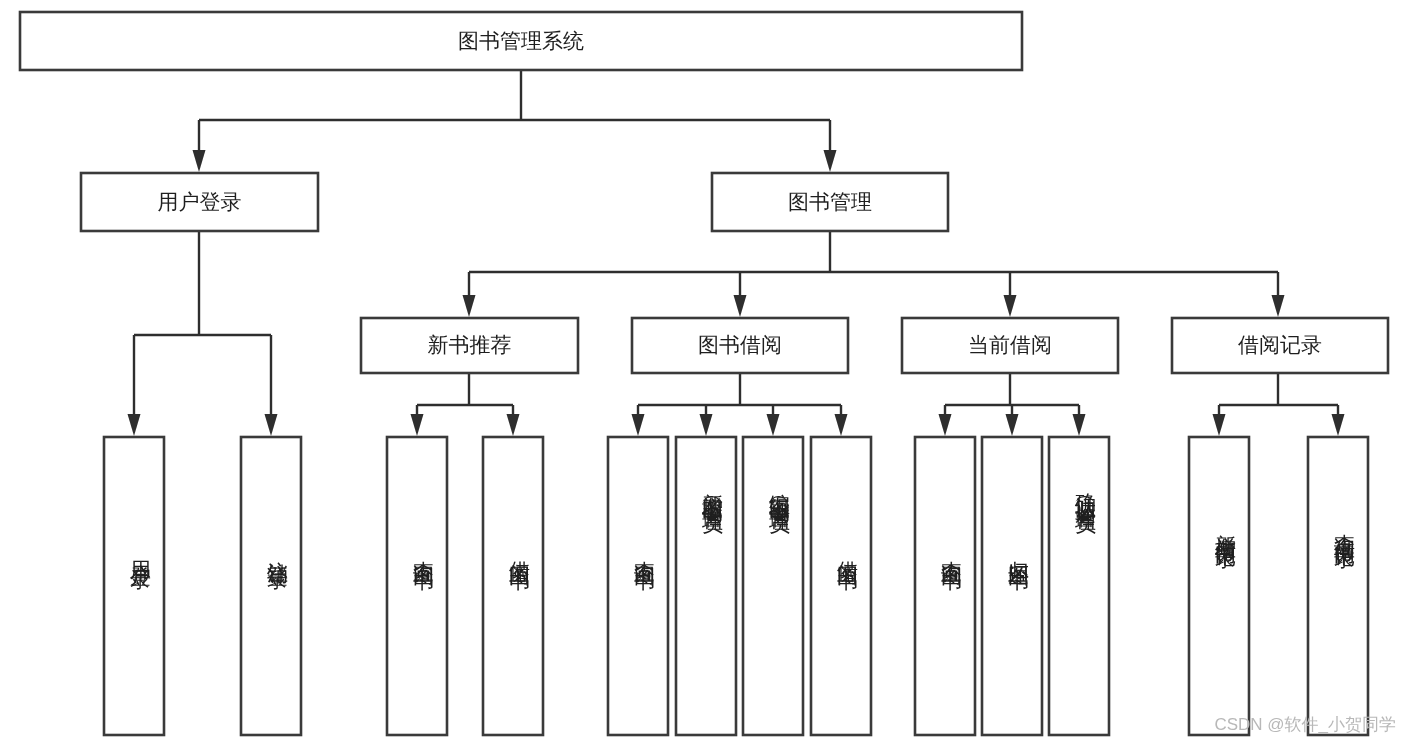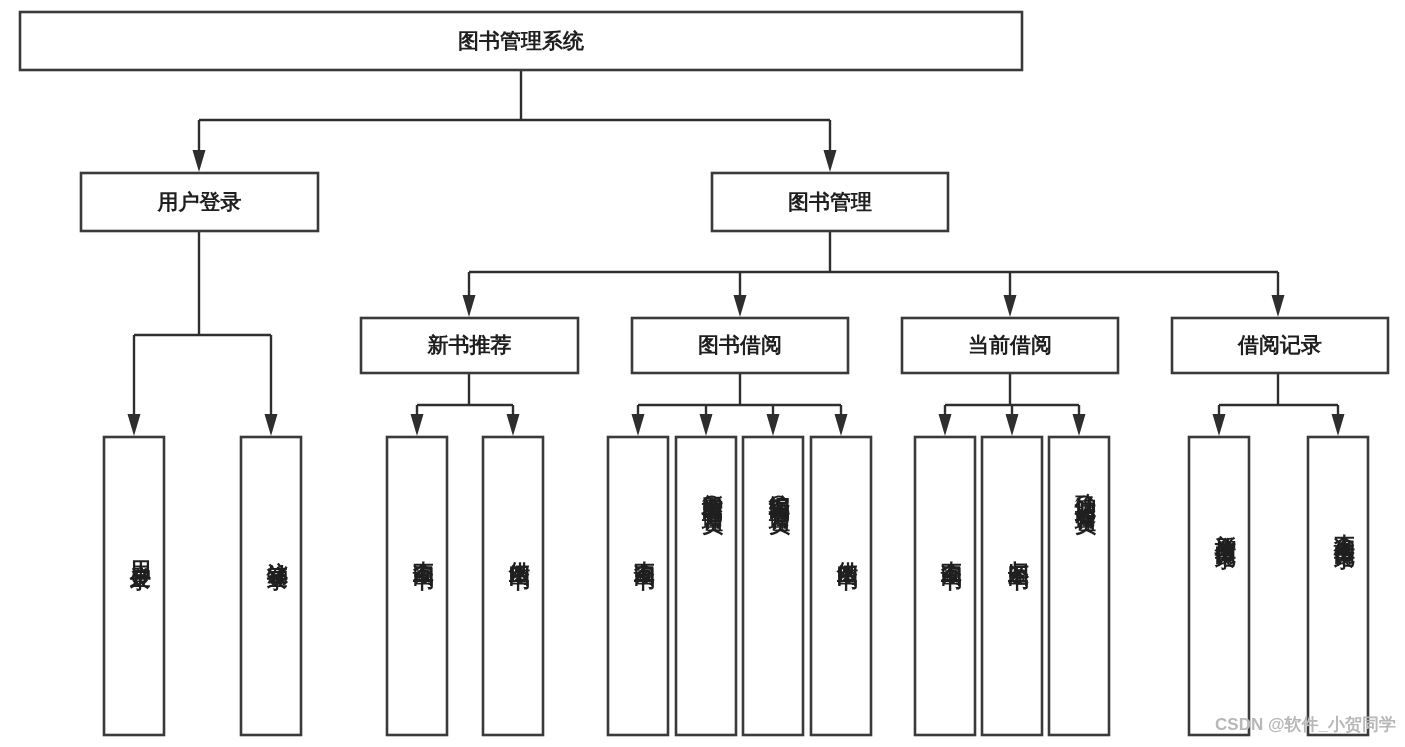--- a/index.html
+++ b/index.html
@@ -12,21 +12,20 @@
     width: 1405px;
     height: 747px;
     font-family: "Liberation Sans", "DejaVu Sans", sans-serif;
     overflow: hidden;
   }
   #diagram-root {
     position: relative;
     width: 1405px;
     height: 747px;
     background: #ffffff;
-    font-weight: bold;
   }
   svg.diagram-canvas {
     display: block;
     width: 1405px;
     height: 747px;
   }
   .node-box {
     fill: #ffffff;
     stroke: #3a3a3a;
     stroke-width: 2.6;

